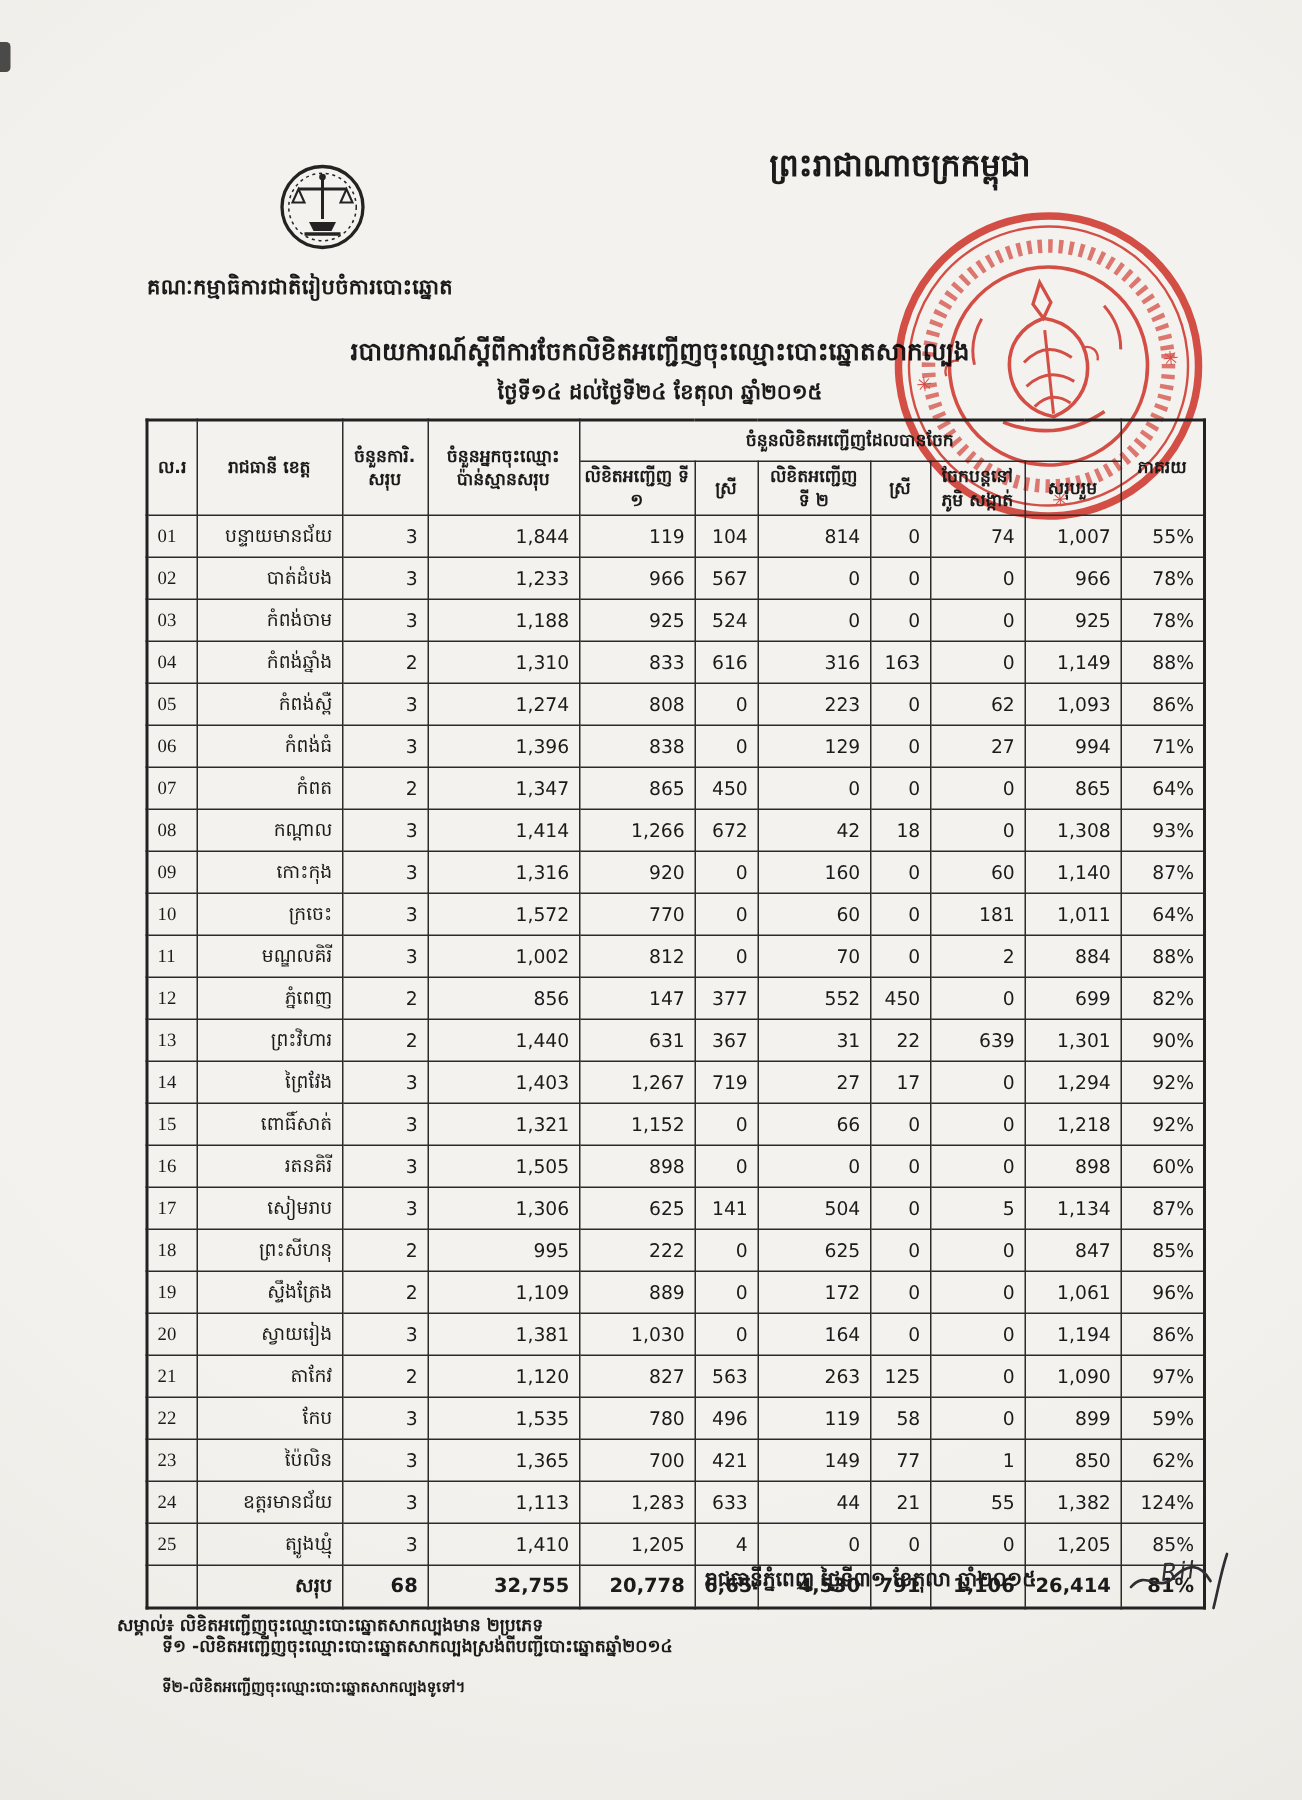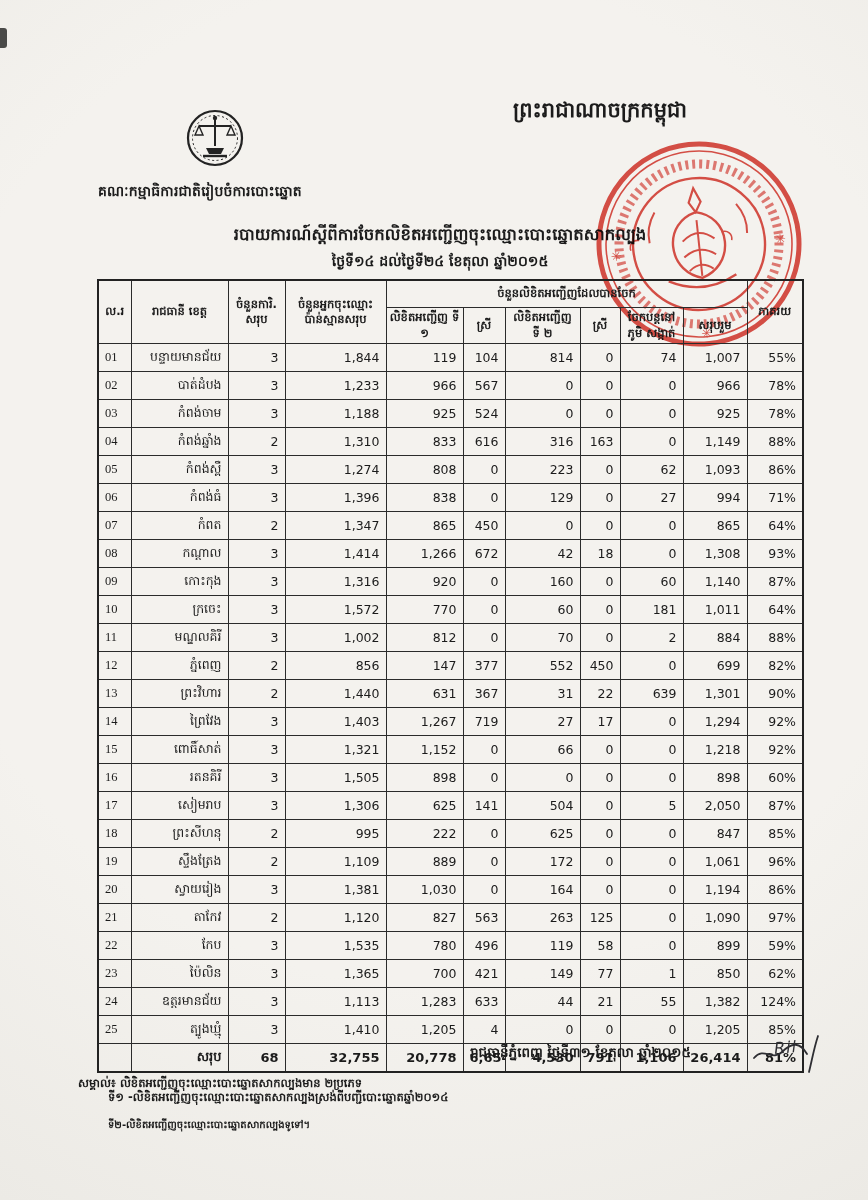--- a/index.html
+++ b/index.html
@@ -348,21 +348,21 @@
       <tr>
         <td class="c-center">17</td>
         <td class="c-left">សៀមរាប</td>
         <td class="c-right">3</td>
         <td class="c-right">1,306</td>
         <td class="c-right">625</td>
         <td class="c-right">141</td>
         <td class="c-right">504</td>
         <td class="c-right">0</td>
         <td class="c-right">5</td>
-        <td class="c-right">2,050</td>
+        <td class="c-right">1,134</td>
         <td class="c-right">87%</td>
       </tr>
       <tr>
         <td class="c-center">18</td>
         <td class="c-left">ព្រះសីហនុ</td>
         <td class="c-right">2</td>
         <td class="c-right">995</td>
         <td class="c-right">222</td>
         <td class="c-right">0</td>
         <td class="c-right">625</td>

